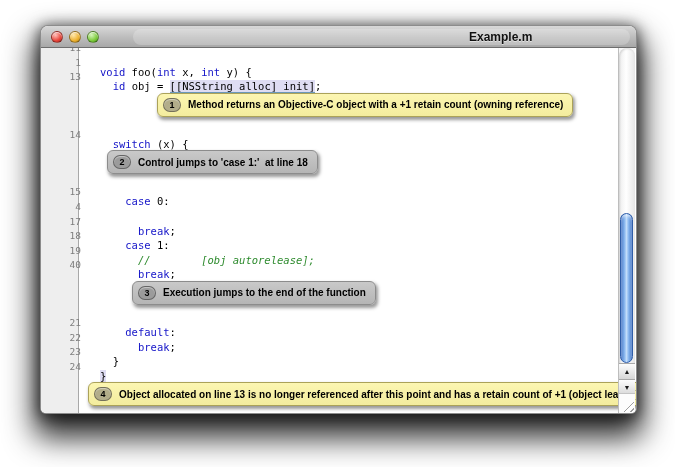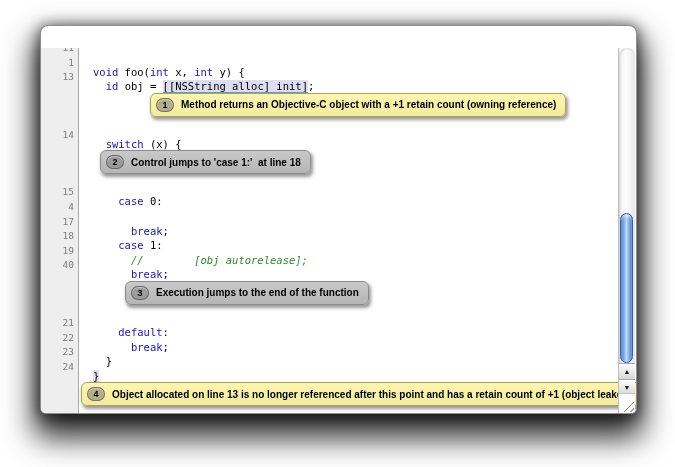--- a/index.html
+++ b/index.html
@@ -27,21 +27,21 @@
   .tl-red{left:10px;background:radial-gradient(circle at 35% 30%,#ffc2bc,#e8453a 60%,#a32018);}
   .tl-yellow{left:28px;background:radial-gradient(circle at 35% 30%,#ffe9b0,#edb12f 60%,#a97a10);}
   .tl-green{left:46px;background:radial-gradient(circle at 35% 30%,#d6f5bc,#7ccb3a 60%,#3f8f12);}
 
   
   .content{position:absolute;left:0;top:22px;right:0;bottom:0;background:#fff;
     border-radius:0 0 5px 5px;overflow:hidden;}
   .gutter-strip{position:absolute;left:0;top:0;bottom:0;width:38px;background:#eeeeee;
     border-right:1px solid #a8a8a8;box-sizing:border-box;}
 
-  .code-flow{position:absolute;left:4px;top:-7px;right:19px;}
+  .code-flow{position:absolute;left:11px;top:-7px;right:19px;}
   .crow{display:flex;line-height:14.6px;height:14.6px;}
   .lnum{width:38px;box-sizing:border-box;padding-right:9px;text-align:right;flex:none;
     font-family:"DejaVu Sans Mono",monospace;font-size:9.5px;color:#7d7d7d;}
   .cline{padding-left:10px;white-space:pre;font-family:"DejaVu Sans Mono",monospace;
     font-size:10.5px;color:#000;margin-top:9px;}
   .kw{color:var(--kw,#1414c8);}
   .comment{color:var(--comment,#2e8b2e);font-style:italic;}
   .range{background:var(--range-bg,#dfddf3);border-bottom:1px solid var(--range-ul,#6f9dbe);}
 
   
@@ -78,20 +78,27 @@
   .resize-grip .lines{position:absolute;right:1px;bottom:1px;width:13px;height:13px;
     background:repeating-linear-gradient(135deg,rgba(0,0,0,0) 0 2px,#9e9e9e 2px 3px,rgba(255,255,255,0.9) 3px 4.5px);
     clip-path:polygon(100% 0,100% 100%,0 100%);}
 </style>
 </head>
 <body>
 
 <div class="stage">
   <div class="mac-window">
 
+    <div class="titlebar">
+      <div class="sheen"></div>
+      <span class="tlight tl-red"></span>
+      <span class="tlight tl-yellow"></span>
+      <span class="tlight tl-green"></span>
+      <span class="title-text">Example.m</span>
+    </div>
 
     <div class="content">
       <div class="gutter-strip"></div>
 
       <div class="code-flow" id="code-flow"><div class="crow">
             <span class="lnum">11</span>
             <span class="cline"></span>
           </div><div class="crow">
             <span class="lnum">1</span>
             <span class="cline"><span class="kw">void</span><span> foo(</span><span class="kw">int</span><span> x, </span><span class="kw">int</span><span> y) {</span></span>

